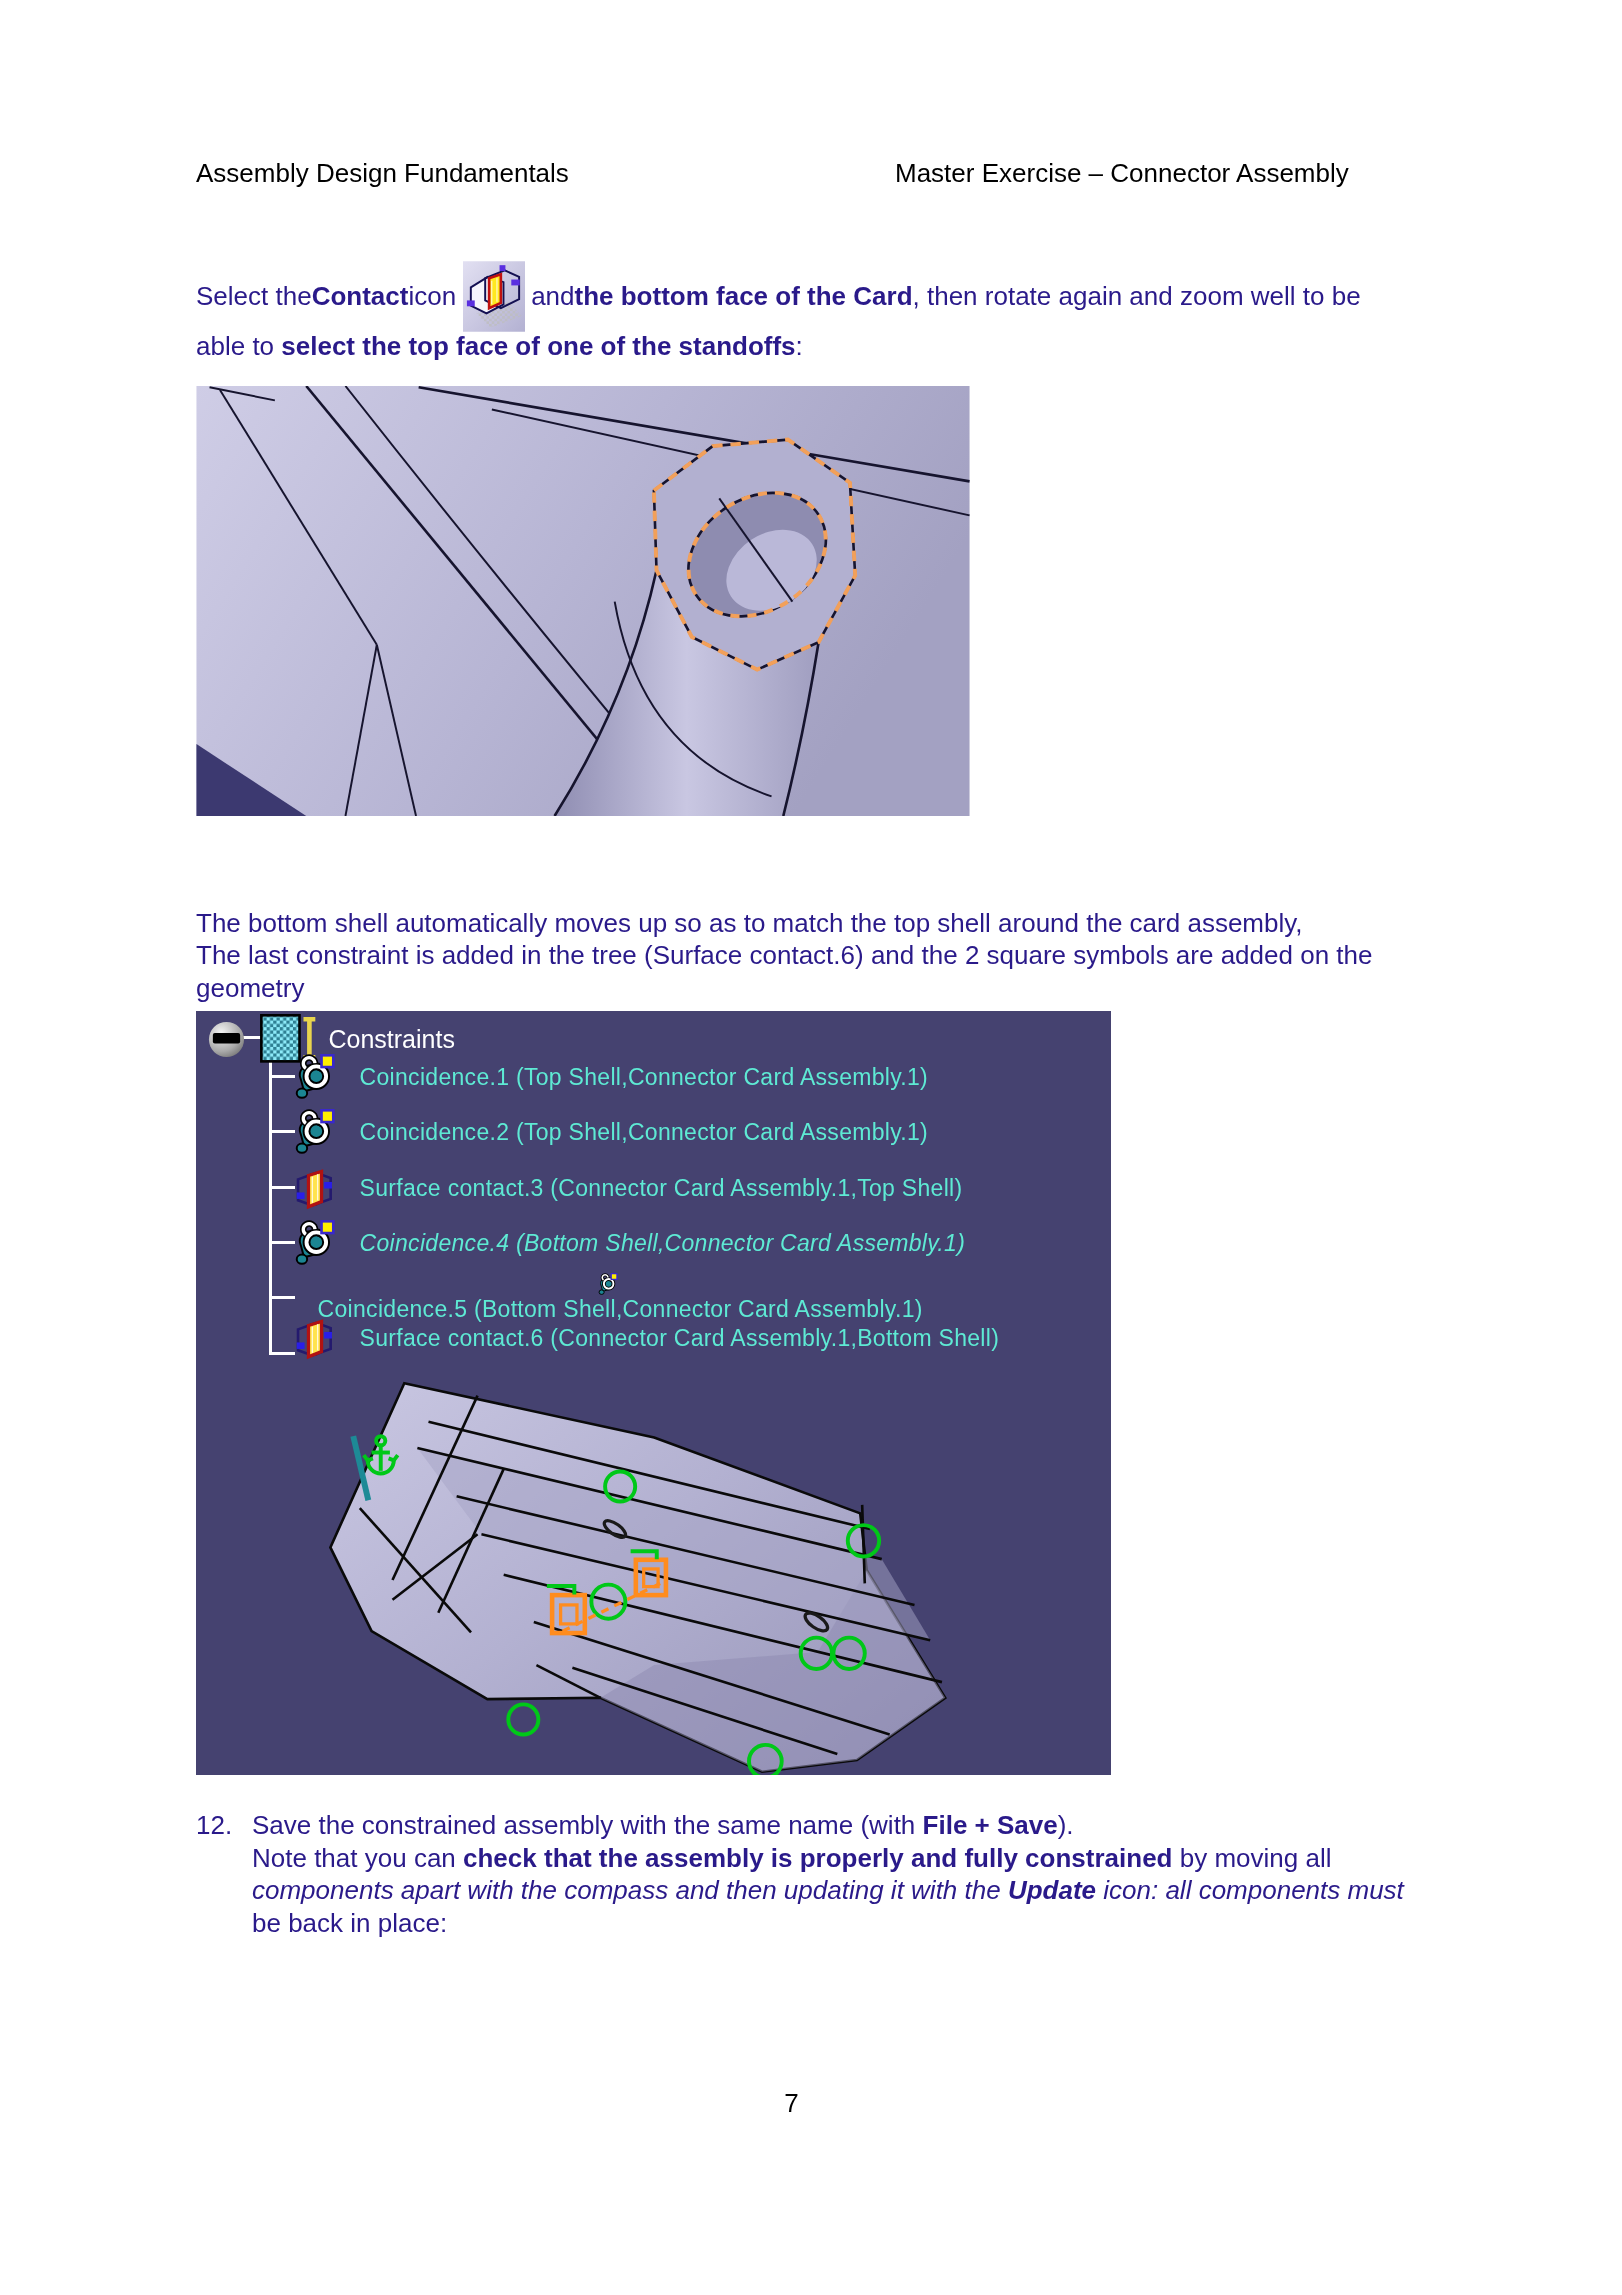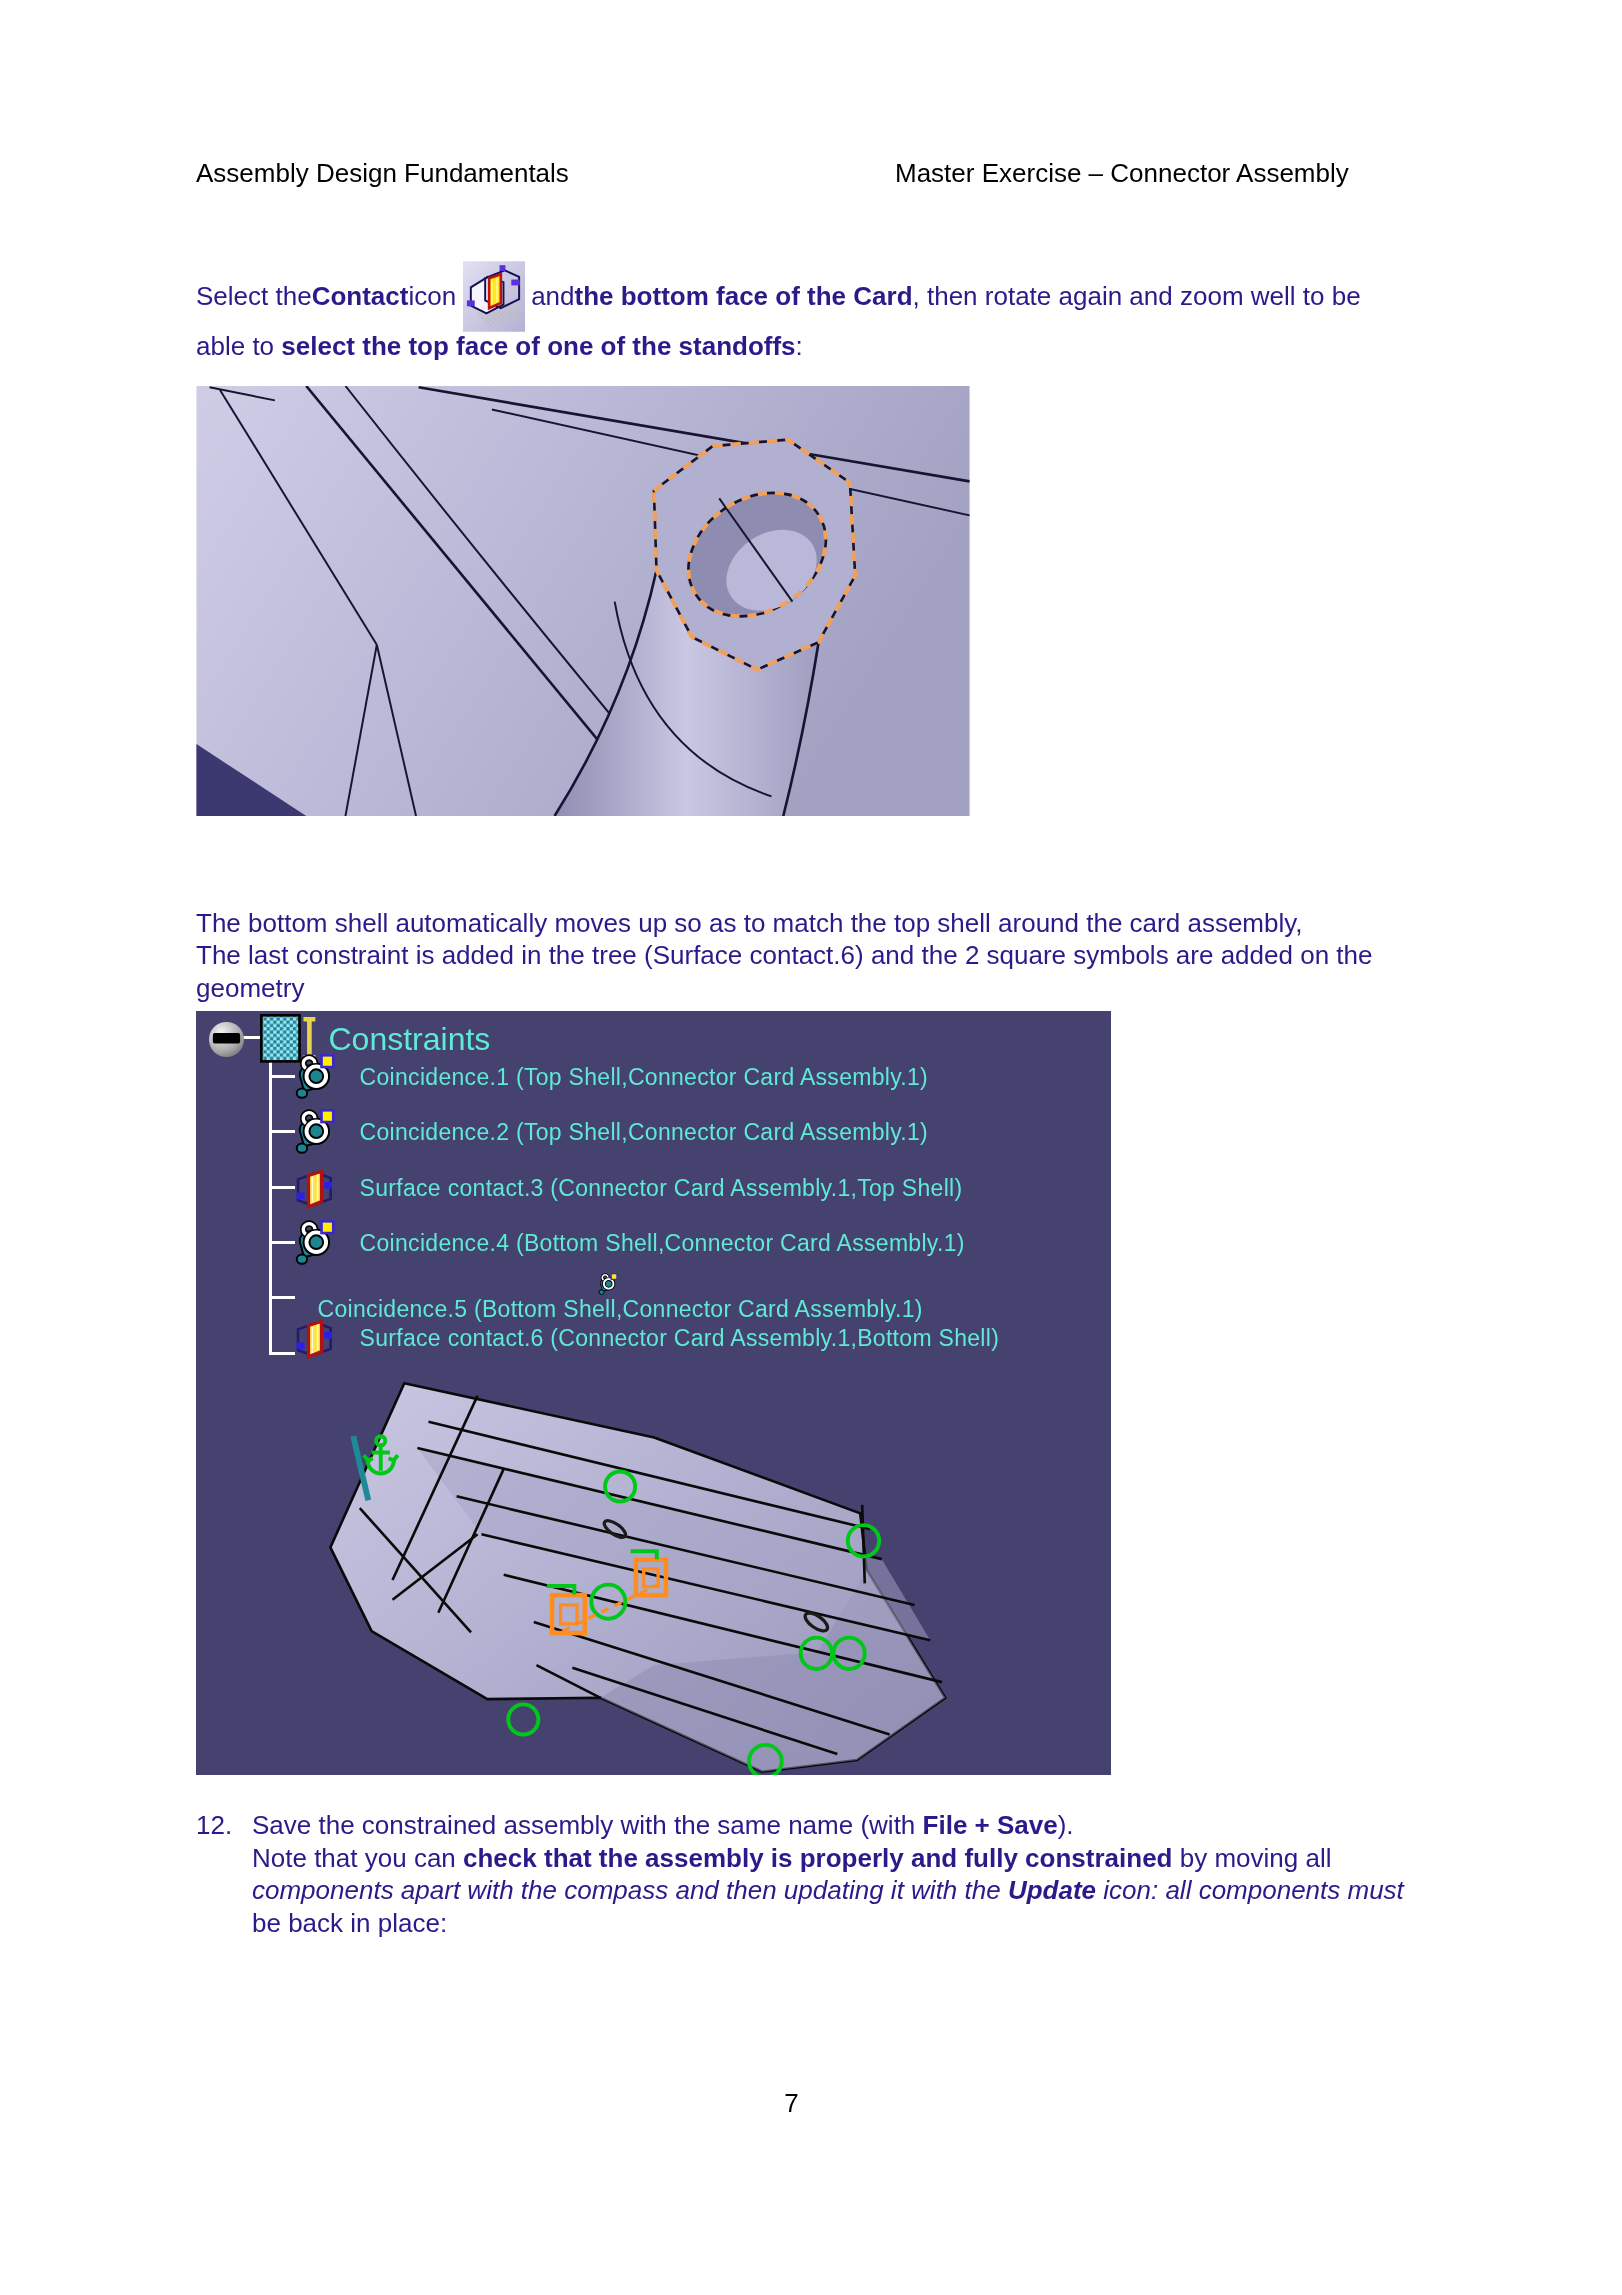--- a/index.html
+++ b/index.html
@@ -26,21 +26,21 @@
   #image1{left:196px;top:386px;width:774px;height:430px;overflow:hidden;}
 
   
   #para2-l1{left:196px;top:907px;}
   #para2-l2{left:196px;top:939px;}
   #para2-l3{left:196px;top:972px;}
 
   
   #image2{left:196px;top:1011px;width:915px;height:764px;background:#454270;overflow:hidden;}
   #tree-root-row{position:absolute;left:9.2px;top:2.6px;height:51px;display:flex;align-items:center;}
-  #tree-root-label{color:#5eead4;font-size:32px;margin-left:10.5px;}
+  #tree-root-label{color:#ffffff;font-size:25px;margin-left:10.5px;}
   .tree-row{position:absolute;left:98px;height:50px;display:flex;align-items:center;}
   .tree-row .lbl{color:#5eead4;font-size:23px;margin-left:23.6px;letter-spacing:0.3px;}
   .tline{position:absolute;background:#ffffff;}
 
   
   #step12-l1{left:196px;top:1809px;}
   #step12-l1 .num{display:inline-block;width:56px;}
   #step12-l2{left:252px;top:1842px;}
   #step12-l3{left:252px;top:1874px;font-style:italic;}
   #step12-l4{left:252px;top:1907px;}
@@ -202,21 +202,21 @@
       <polygon points="6,22 34,12 56,20 56,52 28,62 6,54" fill="none" stroke="#241a6e" stroke-width="4"></polygon>
       <line x1="34" y1="12" x2="34" y2="62" stroke="#241a6e" stroke-width="3"></line>
       <polygon points="22,16 42,10 42,56 22,64" fill="#ffe34d" stroke="#b01212" stroke-width="5"></polygon>
       <line x1="28" y1="18" x2="28" y2="58" stroke="#fff" stroke-width="2" opacity="0.8"></line>
       <line x1="36" y1="14" x2="36" y2="54" stroke="#fff" stroke-width="2" opacity="0.8"></line>
       <rect x="4" y="42" width="12" height="10" fill="#2a1ee8"></rect>
       <rect x="46" y="26" width="12" height="10" fill="#2a1ee8"></rect>
     </svg>
     <span class="lbl">Surface contact.3 (Connector Card Assembly.1,Top Shell)</span>
   </div>
-  <div class="tree-row" style="top:207px;">
+  <div class="tree-row" style="top:207px;font-style:italic;">
     <svg width="42" height="47" viewBox="0 0 64 72">
       <path d="M10,38 C5,26 16,14 27,19 L45,28 C52,32 50,48 38,51 L20,56 C13,58 13,46 10,38 Z" fill="#1b8592" stroke="#000" stroke-width="3"></path>
       <ellipse cx="12" cy="60" rx="8" ry="7" fill="#1b8592" stroke="#000" stroke-width="3"></ellipse>
       <circle cx="34" cy="34" r="15" fill="none" stroke="#000" stroke-width="12"></circle>
       <circle cx="34" cy="34" r="15" fill="none" stroke="#fff" stroke-width="6"></circle>
       <path d="M 18,22 a 9,9 0 1 1 14,-8" fill="none" stroke="#000" stroke-width="10"></path>
       <path d="M 18,22 a 9,9 0 1 1 14,-8" fill="none" stroke="#fff" stroke-width="5"></path>
       <rect x="42" y="2" width="18" height="18" fill="#ffee00" stroke="#3a28cc" stroke-width="4"></rect>
     </svg>
     <span class="lbl">Coincidence.4 (Bottom Shell,Connector Card Assembly.1)</span>

